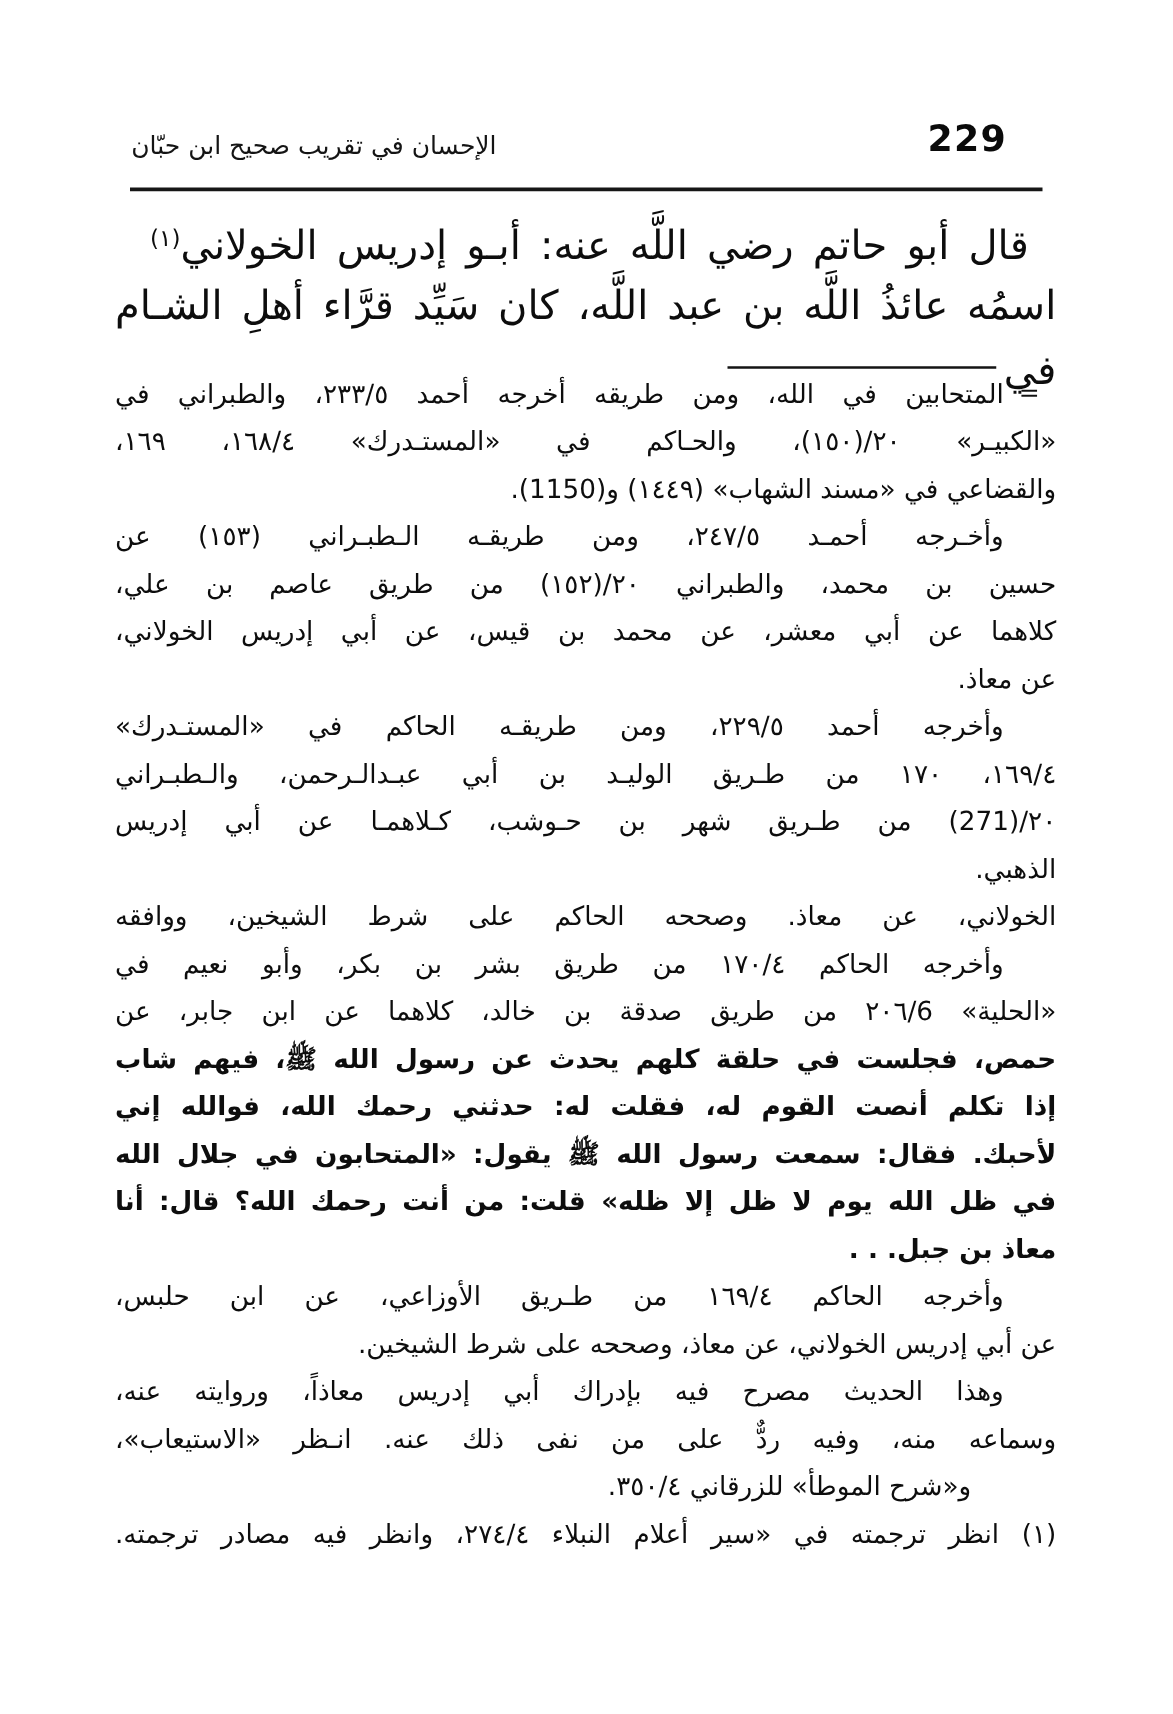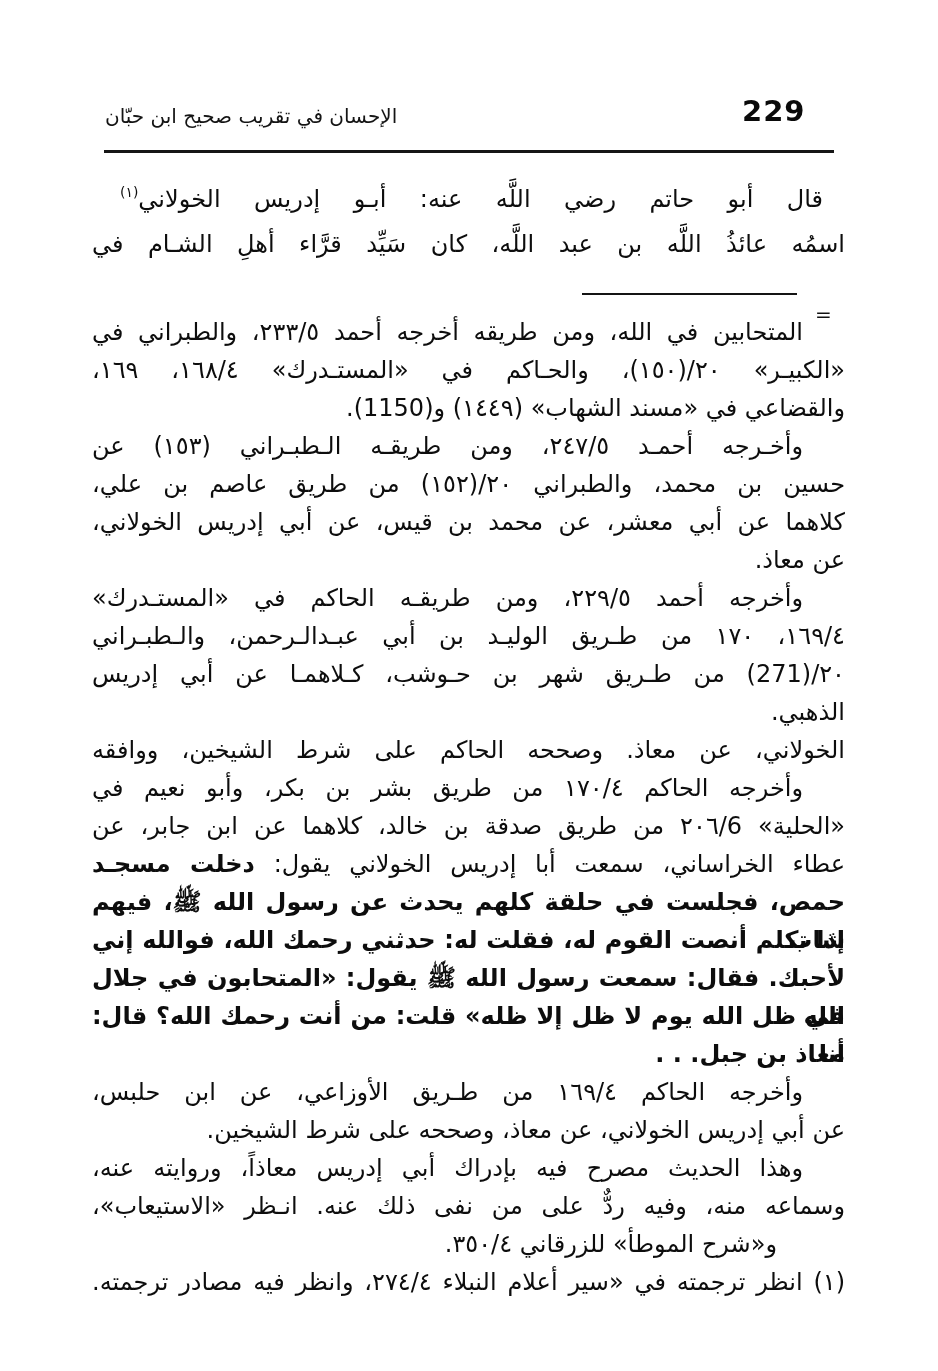--- a/index.html
+++ b/index.html
@@ -30,21 +30,21 @@
   #header-rule {
     left:104px; top:150px;
     width:730px; height:3px;
     background:#161616;
   }
 
   
   #main-text {
     left:92px; top:166px; width:753px;
     direction:rtl;
-    font-size:24px;
+    font-size:32px;
     line-height:52px;
   }
   #main-text .tline {
     height:52px;
     text-align:justify;
     text-align-last:justify;
     white-space:normal;
   }
   #main-text .tline.first { padding-right:22px; padding-left:28px; }
   #main-text sup { font-size:0.58em; vertical-align:10px; }
@@ -54,23 +54,23 @@
     left:582px; top:293px;
     width:215px; height:2px;
     background:#141414;
   }
   #fn-eq {
     left:815px; top:302px;
     font-size:20px;
     color:#111;
   }
   #footnote {
-    left:92px; top:313px; width:753px;
+    left:92px; top:296px; width:753px;
     direction:rtl;
-    font-size:24px;
+    font-size:21px;
     line-height:38px;
   }
   #footnote .tline {
     height:38px;
     text-align:justify;
     text-align-last:justify;
     overflow:visible;
   }
   #footnote .tline.first { padding-right:42px; }
   #footnote .tline.last  { text-align-last:right; }
@@ -102,21 +102,20 @@
     <div class="tline"><span>حسين بن محمد، والطبراني ٢٠/(١٥٢) من طريق عاصم بن علي،</span></div>
     <div class="tline"><span>كلاهما عن أبي معشر، عن محمد بن قيس، عن أبي إدريس الخولاني،</span></div>
     <div class="tline last"><span>عن معاذ.</span></div>
     <div class="tline first"><span>وأخرجه أحمد ٢٢٩/٥، ومن طريقـه الحاكم في «المستـدرك»</span></div>
     <div class="tline"><span>١٦٩/٤، ١٧٠ من طـريق الوليـد بن أبي عبـدالـرحمن، والـطبـراني</span></div>
     <div class="tline"><span>٢٠/(271) من طـريق شهر بن حـوشب، كـلاهمـا عن أبي إدريس</span></div>
     <div class="tline last"><span>الذهبي.</span></div>
     <div class="tline"><span>الخولاني، عن معاذ. وصححه الحاكم على شرط الشيخين، ووافقه</span></div>
     <div class="tline first"><span>وأخرجه الحاكم ١٧٠/٤ من طريق بشر بن بكر، وأبو نعيم في</span></div>
     <div class="tline"><span>«الحلية» ٢٠٦/6 من طريق صدقة بن خالد، كلاهما عن ابن جابر، عن</span></div>
-    <div class="tline"><span>عطاء الخراساني، سمعت أبا إدريس الخولاني يقول: </span><span class="bold">دخلت مسجـد</span></div>
     <div class="tline bold"><span>حمص، فجلست في حلقة كلهم يحدث عن رسول الله ﷺ، فيهم شاب</span></div>
     <div class="tline bold"><span>إذا تكلم أنصت القوم له، فقلت له: حدثني رحمك الله، فوالله إني</span></div>
     <div class="tline bold"><span>لأحبك. فقال: سمعت رسول الله ﷺ يقول: «المتحابون في جلال الله</span></div>
     <div class="tline bold"><span>في ظل الله يوم لا ظل إلا ظله» قلت: من أنت رحمك الله؟ قال: أنا</span></div>
     <div class="tline last bold"><span>معاذ بن جبل. . .</span></div>
     <div class="tline first"><span>وأخرجه الحاكم ١٦٩/٤ من طـريق الأوزاعي، عن ابن حلبس،</span></div>
     <div class="tline last"><span>عن أبي إدريس الخولاني، عن معاذ، وصححه على شرط الشيخين.</span></div>
     <div class="tline first"><span>وهذا الحديث مصرح فيه بإدراك أبي إدريس معاذاً، وروايته عنه،</span></div>
     <div class="tline"><span>وسماعه منه، وفيه ردٌّ على من نفى ذلك عنه. انـظر «الاستيعاب»،</span></div>
     <div class="tline last" style="padding-right: 68px;"><span>و«شرح الموطأ» للزرقاني ٣٥٠/٤.</span></div>

